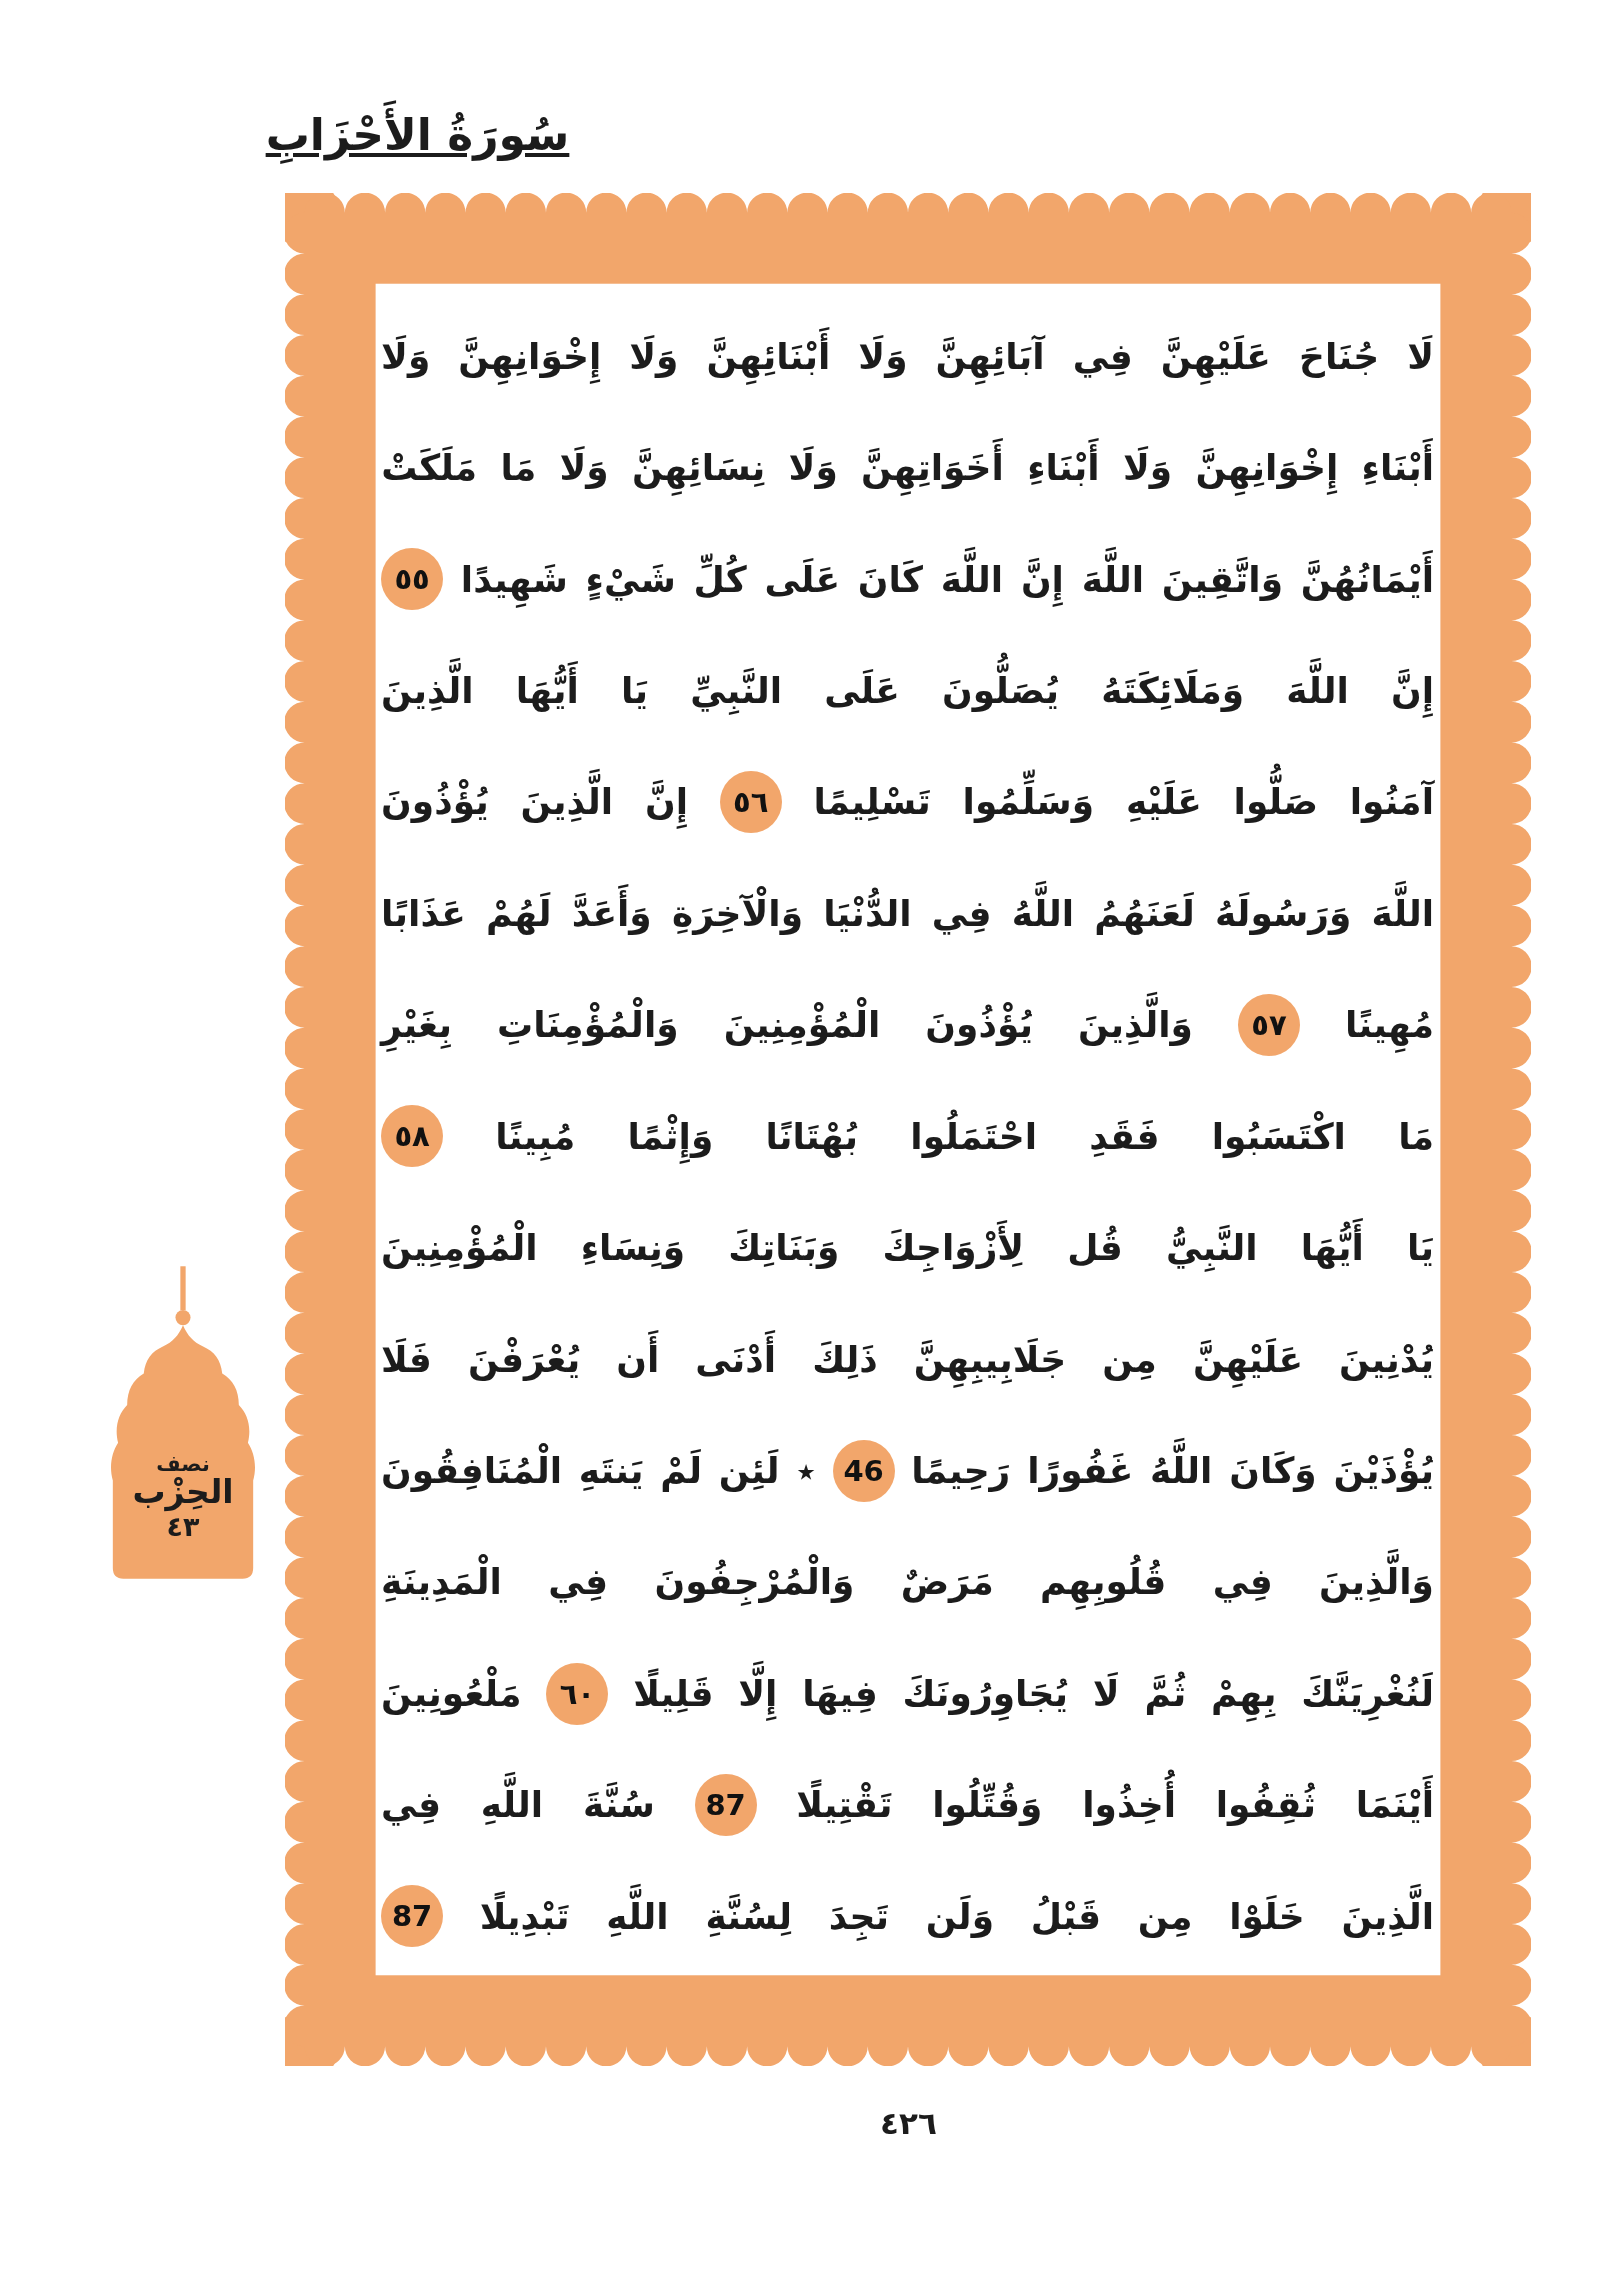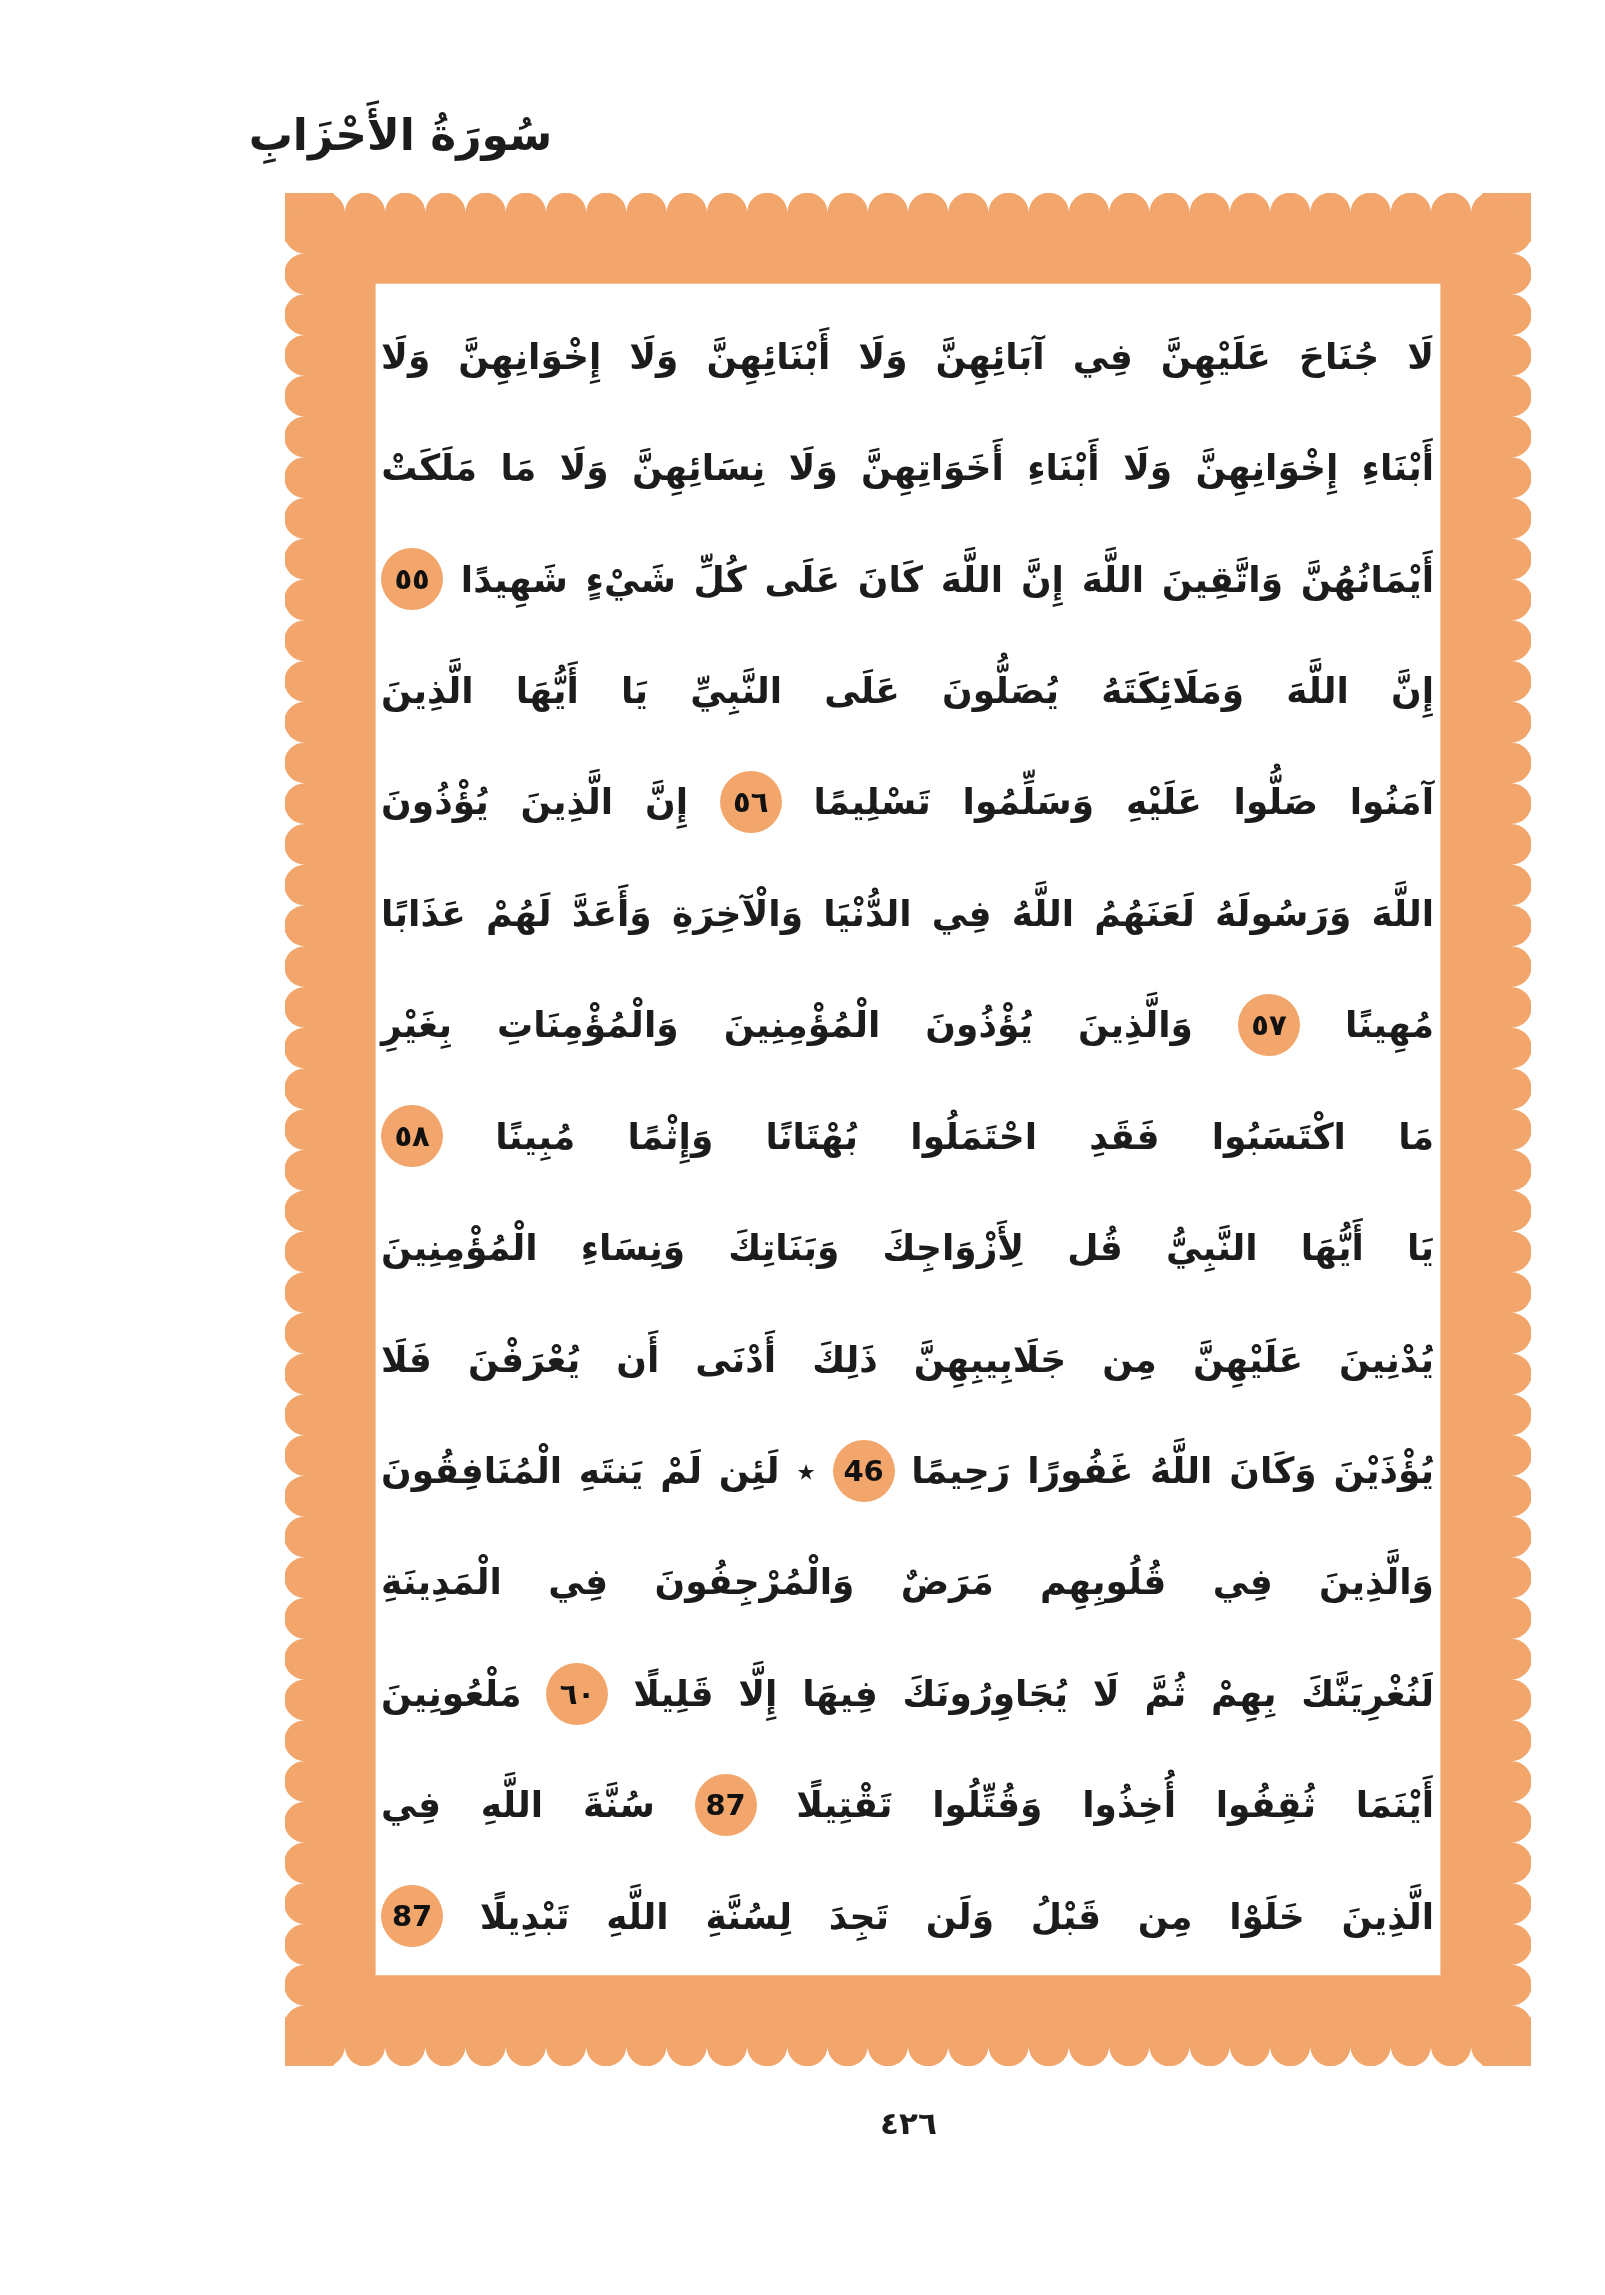--- a/index.html
+++ b/index.html
@@ -4,21 +4,21 @@
 <style>
   :root { --accent:#F2A66B; --ink:#1C1C1C; --paper:#FFFFFF; }
   html,body{margin:0;padding:0;background:var(--paper);}
   #page{
     position:relative; width:1605px; height:2295px; overflow:hidden;
     background:var(--paper); font-family:"DejaVu Sans", sans-serif; color:var(--ink);
     direction:rtl;
   }
   .hdr{ position:absolute; font-size:44px; font-weight:700; color:var(--ink);
         text-align:center; white-space:nowrap; }
-  .hdr-left{ left:221px; top:109px; width:359px; }
+  .hdr-left{ left:238px; top:109px; width:359px;text-decoration:underline; }
   .hdr-right{ right:91px; top:113px; width:362px; }
 
   .frame{ position:absolute; left:285px; top:193px; width:1246px; height:1873px; }
   .frame svg{ position:absolute; left:0; top:0; }
 
   .text-area{
     position:absolute; left:96px; top:109px; width:1053px; height:1669px;
     display:flex; flex-direction:column; justify-content:space-between;
   }
   .qline{
@@ -232,17 +232,36 @@
           <span class="word">وَلَن</span>
           <span class="word">تَجِدَ</span>
           <span class="word">لِسُنَّةِ</span>
           <span class="word">اللَّهِ</span>
           <span class="word">تَبْدِيلًا</span>
           <span class="vmark">87</span>
         </div>
       </div>
   </div>
 
+  <div class="hizb">
+    <svg width="166" height="325" viewBox="0 0 220 430" aria-hidden="true">
+      <g id="domeGroup">
+        <rect x="106.5" y="0" width="7" height="58" fill="#F2A66B"></rect>
+        <circle cx="110" cy="68" r="10" fill="#F2A66B"></circle>
+        <path d="M110,78 C116,92 124,100 136,106 C152,113 160,124 162,142
+                 C176,150 184,164 184,184 C196,196 201,214 196,234
+                 C205,248 208,266 203,284 L203,400 Q203,414 189,414
+                 L31,414 Q17,414 17,400 L17,284 C12,266 15,248 24,234
+                 C19,214 24,196 36,184 C36,164 44,150 58,142
+                 C60,124 68,113 84,106 C96,100 104,92 110,78 Z" fill="#F2A66B"></path>
+      </g>
+    </svg>
+    <div class="hizb-text">
+      <div class="t1">نصف</div>
+      <div class="t2">الحِزْب</div>
+      <div class="t3">٤٣</div>
+    </div>
+  </div>
 
   <div class="pagenum">٤٢٦</div>
 
 </div>
 
 
 </body></html>

